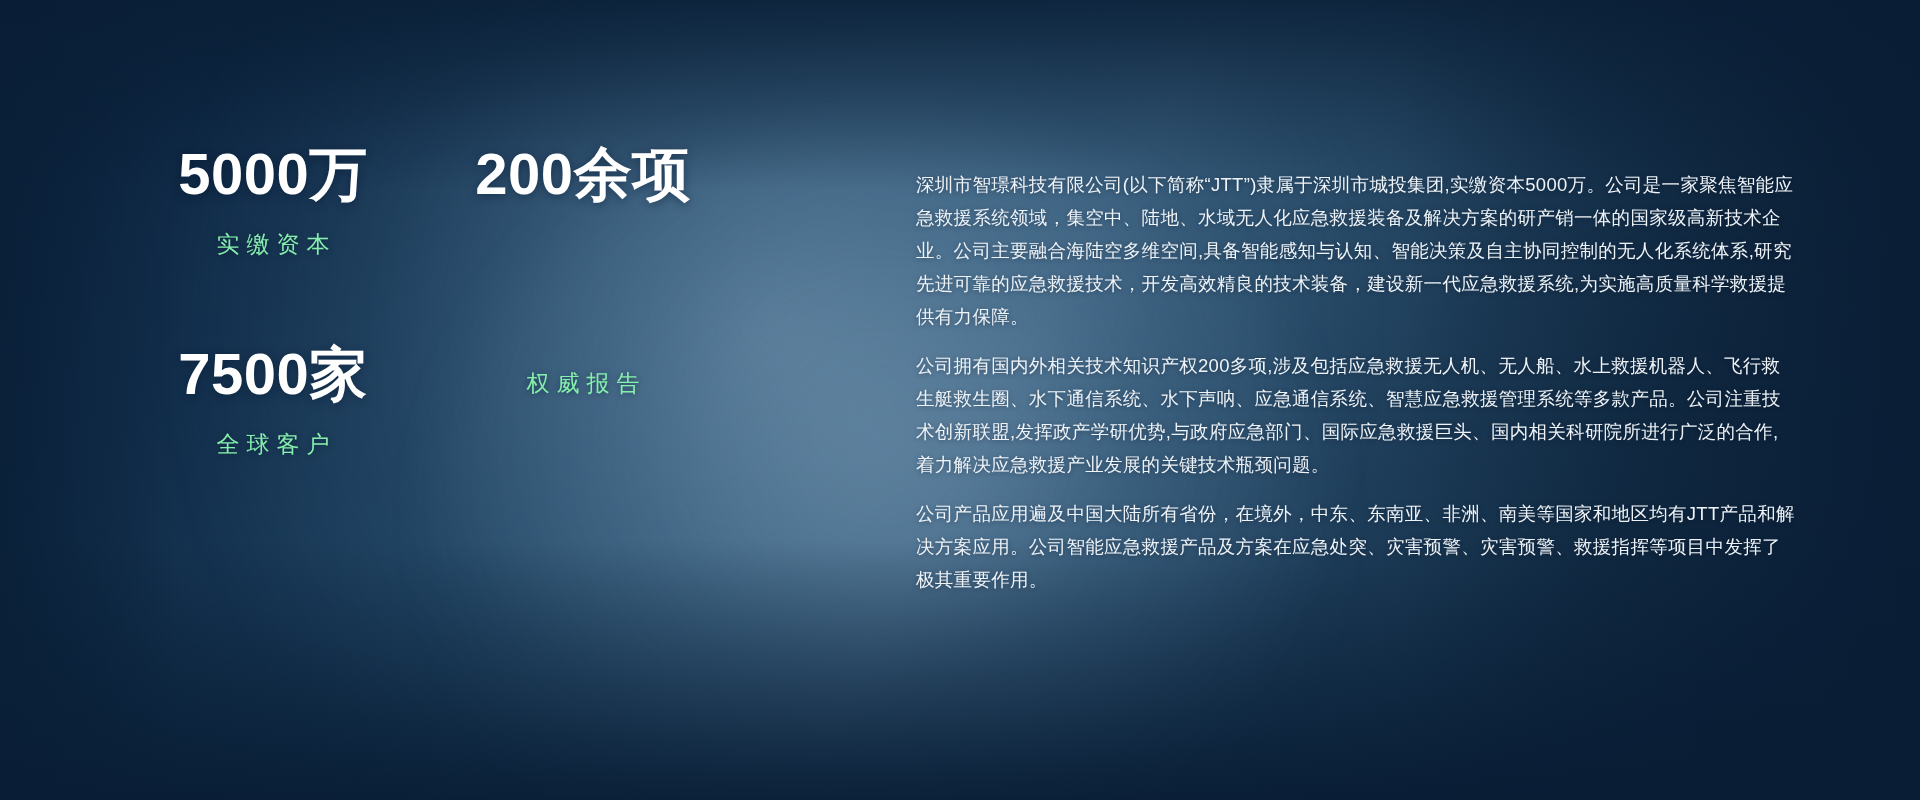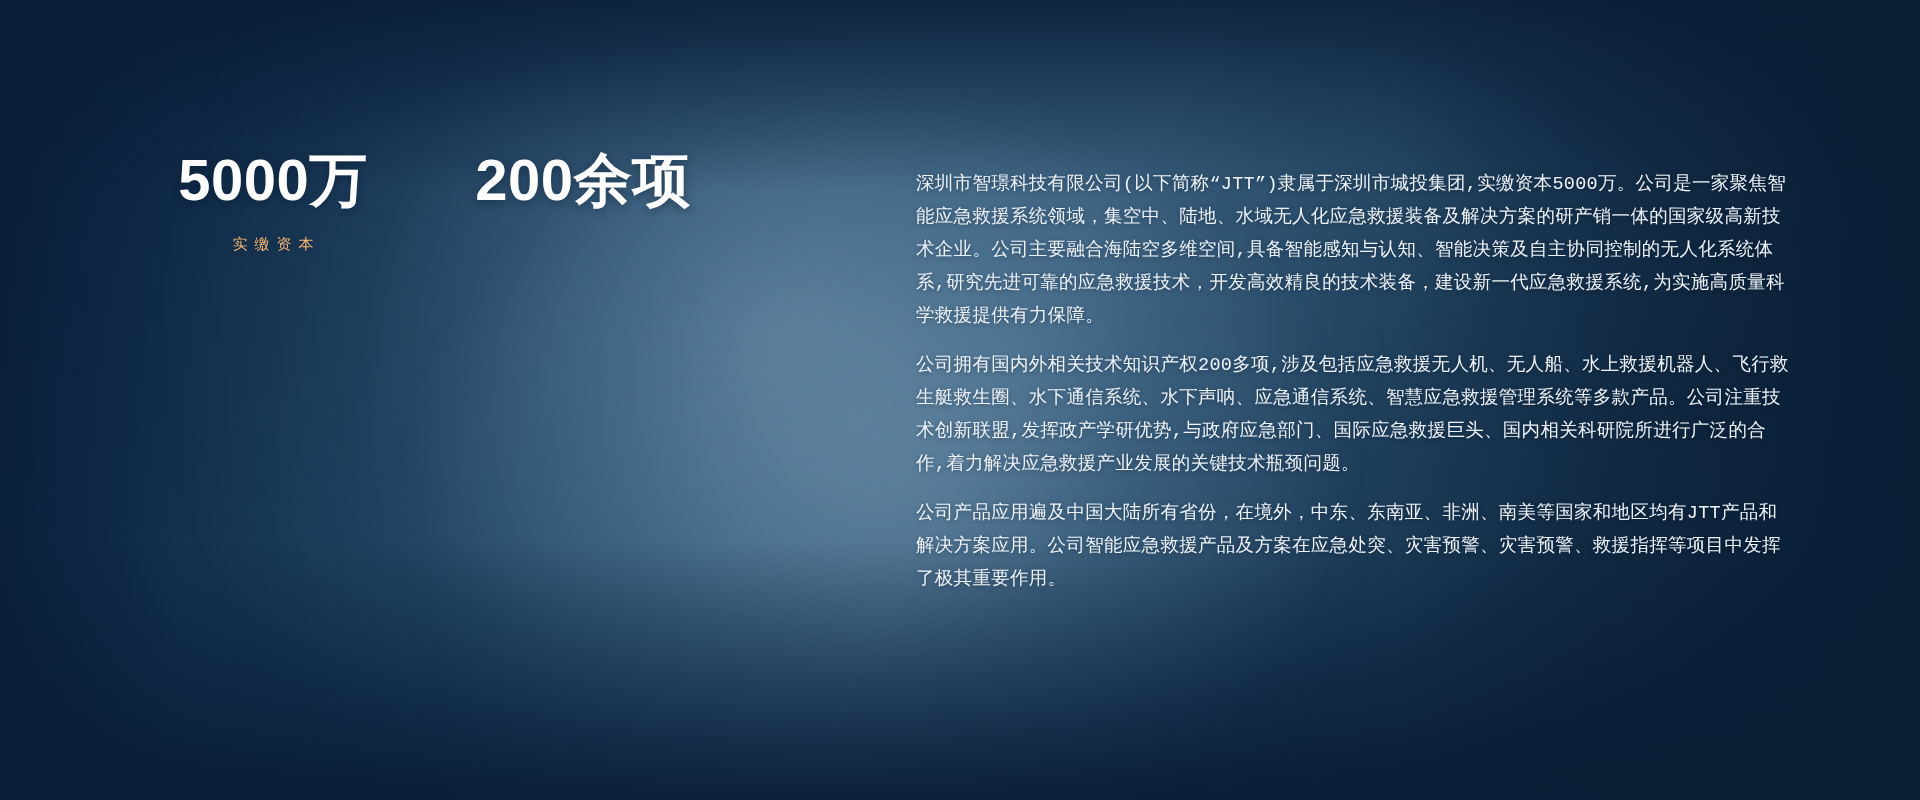--- a/index.html
+++ b/index.html
@@ -83,55 +83,54 @@
 
   
   .content{
     position:absolute; inset:0;
     z-index:5;
   }
 
   
   .stats{
     position:absolute;
-    left:148px; top:150px;
+    left:148px; top:144px;
     width:620px;
     display:grid;
     grid-template-columns:310px 310px;
     grid-template-rows:200px 200px;
   }
   .stat{ position:relative; }
   .stat-value{
     font-size:58px;
     font-weight:700;
     color:#ffffff;
     line-height:1.05;
     letter-spacing:0.5px;
     text-align:center;
     width:250px;
     text-shadow:0 2px 10px rgba(0,20,45,0.45);
   }
   .stat-label{
     margin-top:24px;
-    font-size:15px;
-    color:#fdba74;
+    font-size:23px;
+    color:#86efac;
     letter-spacing:7px;
     text-indent:7px;
     text-align:center;
     width:250px;
     font-weight:400;
     text-shadow:0 1px 6px rgba(0,20,45,0.45);
   }
 
   
   .about{
     position:absolute;
     left:916px; top:168px;
     width:880px;
-    font-family:Liberation Mono, monospace;
   }
   .about p{
     font-size:18.5px;
     line-height:33px;
     color:#eef3f7;
     letter-spacing:0.3px;
     text-shadow:0 1px 5px rgba(0,18,40,0.4);
   }
   .about p + p{ margin-top:16px; }
 </style>
@@ -155,22 +154,27 @@
 
       <div class="stat">
         <div class="stat-value">5000万</div>
         <div class="stat-label">实缴资本</div>
       </div>
 
       <div class="stat">
         <div class="stat-value">200余项</div>
       </div>
 
+      <div class="stat">
+        <div class="stat-value">7500家</div>
+        <div class="stat-label">全球客户</div>
+      </div>
 
       <div class="stat">
+        <div class="stat-label">权威报告</div>
       </div>
 
     </section>
 
     <section class="about">
       <p>深圳市智璟科技有限公司(以下简称“JTT”)隶属于深圳市城投集团,实缴资本5000万。公司是一家聚焦智能应急救援系统领域，集空中、陆地、水域无人化应急救援装备及解决方案的研产销一体的国家级高新技术企业。公司主要融合海陆空多维空间,具备智能感知与认知、智能决策及自主协同控制的无人化系统体系,研究先进可靠的应急救援技术，开发高效精良的技术装备，建设新一代应急救援系统,为实施高质量科学救援提供有力保障。</p>
       <p>公司拥有国内外相关技术知识产权200多项,涉及包括应急救援无人机、无人船、水上救援机器人、飞行救生艇救生圈、水下通信系统、水下声呐、应急通信系统、智慧应急救援管理系统等多款产品。公司注重技术创新联盟,发挥政产学研优势,与政府应急部门、国际应急救援巨头、国内相关科研院所进行广泛的合作,着力解决应急救援产业发展的关键技术瓶颈问题。</p>
       <p>公司产品应用遍及中国大陆所有省份，在境外，中东、东南亚、非洲、南美等国家和地区均有JTT产品和解决方案应用。公司智能应急救援产品及方案在应急处突、灾害预警、灾害预警、救援指挥等项目中发挥了极其重要作用。</p>
     </section>
 

